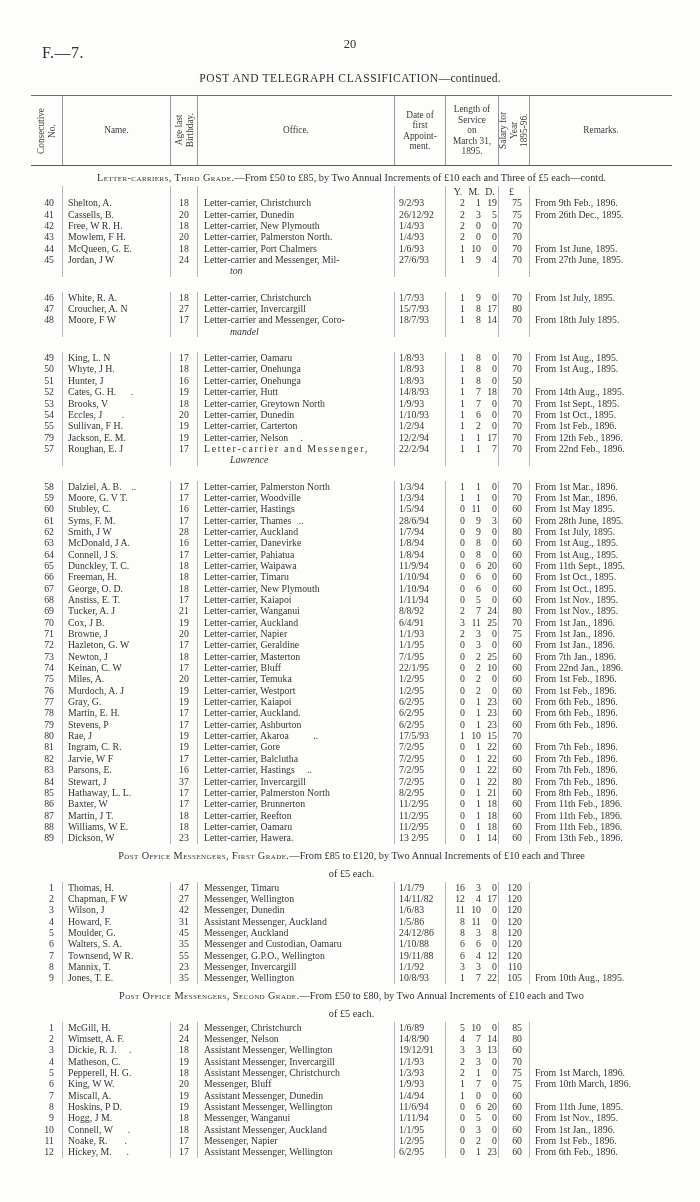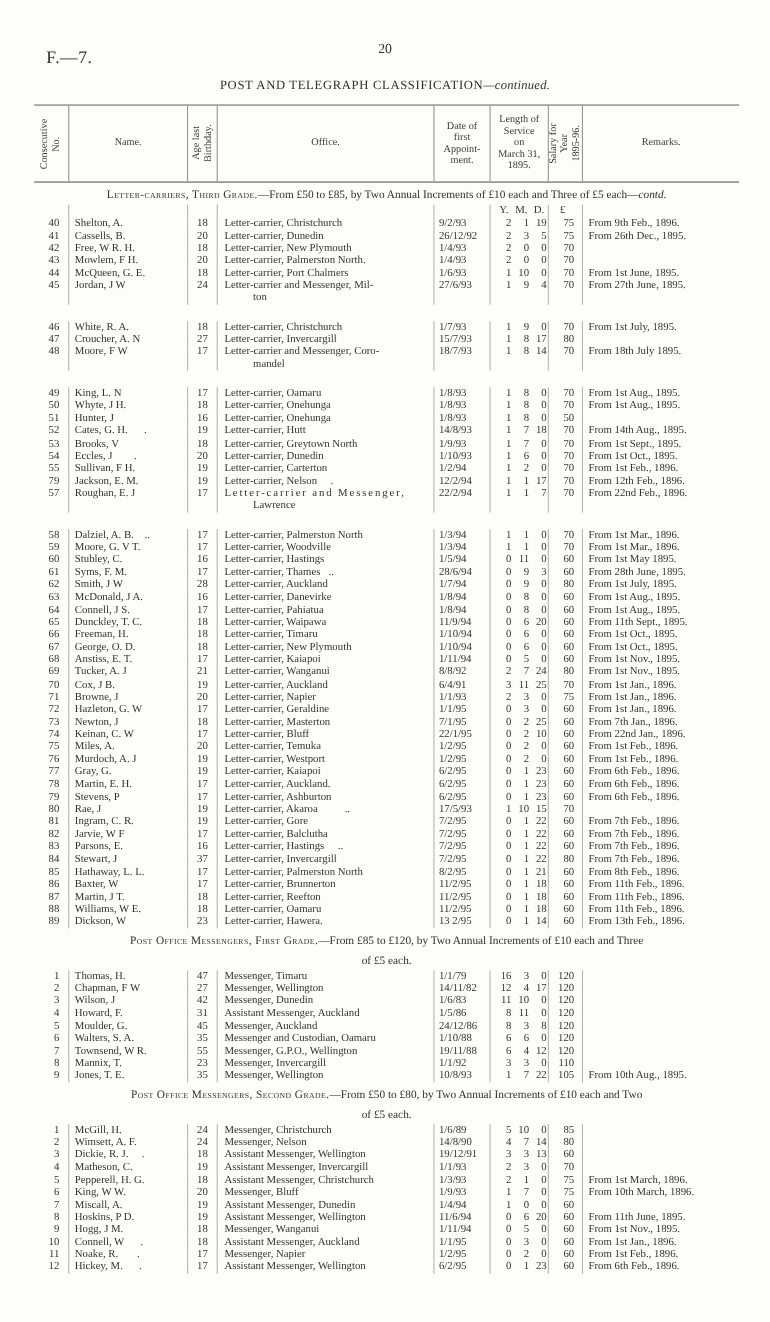--- a/index.html
+++ b/index.html
@@ -6,21 +6,21 @@
   body{
     width:700px;height:1202px;position:relative;
     background:#fdfdfb;color:#2e2e2e;
     font-family:"Liberation Serif", serif;
     -webkit-font-smoothing:antialiased;
     overflow:hidden;
   }
   .doc-ref{position:absolute;left:42px;top:44px;font-size:16px;letter-spacing:.5px;}
   .page-num{position:absolute;left:0;right:0;top:37px;text-align:center;font-size:12.5px;}
   .doc-title{position:absolute;left:0;right:0;top:72px;text-align:center;font-size:11.5px;letter-spacing:.6px;}
-  .doc-title .it{font-style:italic;letter-spacing:.2px;}
+  .doc-title .it{letter-spacing:.2px;}
 
   .table-wrap{position:absolute;left:31px;top:95px;width:641px;}
 
   .grid{display:grid;grid-template-columns:31px 108px 27px 197px 51px 53px 31px 143px;}
 
   .thead{
     border-top:1px solid #6e6e6e;
     border-bottom:1.5px solid #5c5c5c;
     height:69px;
   }
@@ -31,33 +31,33 @@
     white-space:pre-line;
   }
   .thead > div:first-child{border-left:none;}
   .vert{
     writing-mode:vertical-rl;transform:rotate(180deg);
     white-space:pre-line;text-align:center;
   }
 
   .section-heading{margin-top:6px;text-align:center;font-size:10.3px;line-height:12px;color:#303030;}
   .section-heading .sc{font-variant:small-caps;letter-spacing:.4px;}
-  .section-heading .it{font-style:italic;}
+  .section-heading .it{}
 
   .subheader-row,.row{font-size:9.8px;line-height:11.35px;color:#333;}
   .subheader-row{margin-top:2px;}
   .row > div, .subheader-row > div{border-left:1px solid #b5b5b5;min-height:11.35px;}
   .row > div:first-child, .subheader-row > div:first-child{border-left:none;}
   .row.gap{margin-top:15px;}
 
   .c-no{text-align:right;padding-right:8px;box-sizing:border-box;}
   .c-name{padding-left:5px;box-sizing:border-box;white-space:nowrap;overflow:hidden;}
   .c-age{text-align:center;}
   .c-office{padding-left:6px;box-sizing:border-box;}
-  .c-office .line2{padding-left:26px;}
+  .c-office .line2{padding-left:26px;font-style:italic;}
   .c-office .spread{letter-spacing:1.7px;}
   .c-date{padding-left:4px;box-sizing:border-box;white-space:nowrap;}
   .c-serv{padding-left:5px;box-sizing:border-box;white-space:nowrap;}
   .c-serv span{display:inline-block;text-align:right;}
   .c-serv .sy{width:14px;}
   .c-serv .sm{width:14px;margin-left:2px;}
   .c-serv .sd{width:14px;margin-left:2px;}
   .c-sal{text-align:right;padding-right:7px;box-sizing:border-box;}
   .c-rem{padding-left:5px;box-sizing:border-box;white-space:nowrap;}
 

